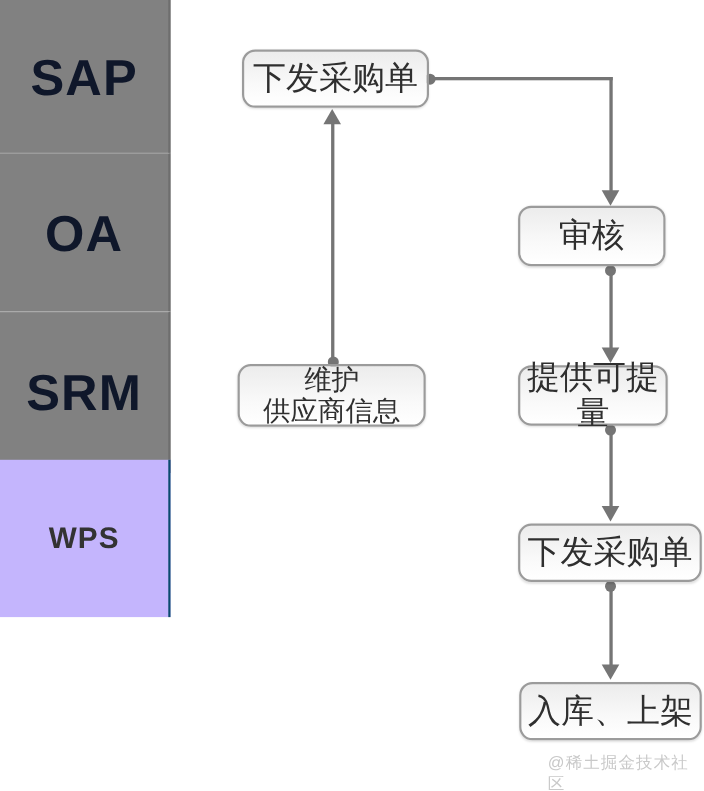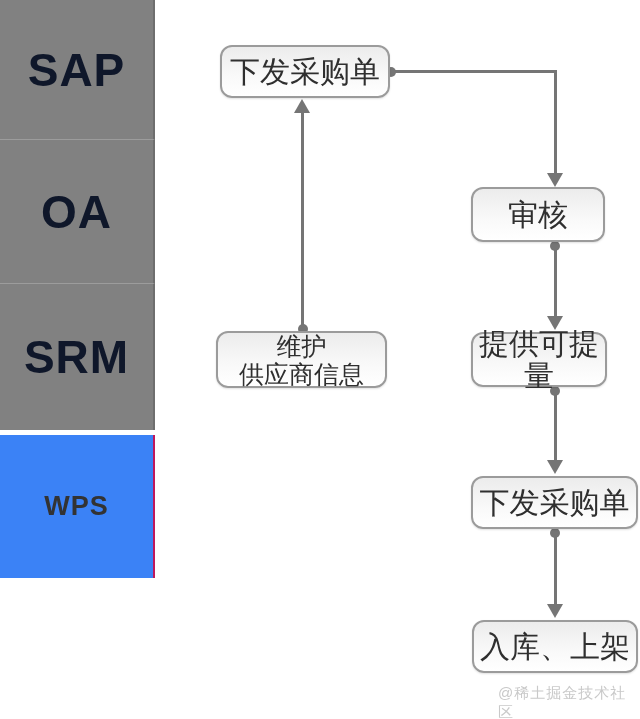--- a/index.html
+++ b/index.html
@@ -24,21 +24,21 @@
   }
   .lane-label{
     color:#0f172a;
     font-weight:bold;
     font-size:46px;
     letter-spacing:1px;
   }
   .lane-sap{top:0;height:139px;}
   .lane-oa{top:139px;height:144px;border-top:1px solid rgba(255,255,255,0.22);}
   .lane-srm{top:283px;height:147px;border-top:1px solid rgba(255,255,255,0.22);}
-  .lane-wps{top:435px;height:143px;background:#3b82f6;border-right:2px solid #be185d;}
+  .lane-wps{top:418px;height:143px;background:#c4b5fd;border-right:2px solid #0c4a6e;}
   .lane-wps .lane-label{color:#333333;font-size:27px;}
   .lane-wms{top:573px;height:146px;}
 
   
   .node{
     position:absolute;
     box-sizing:border-box;
     border:2px solid #9b9b9b;
     border-radius:12px;
     background:linear-gradient(180deg,#ececec 0%,#f9f9f9 60%,#ffffff 100%);

